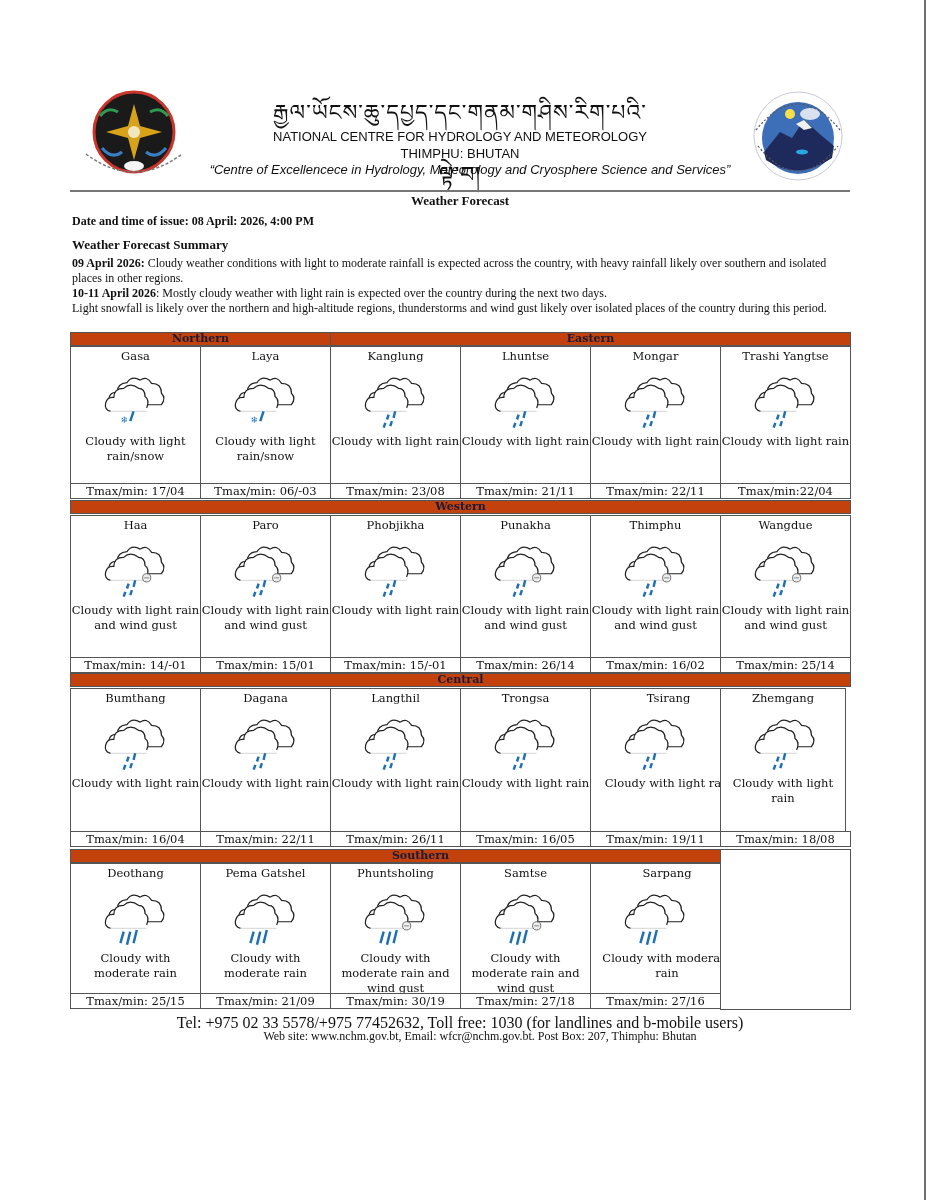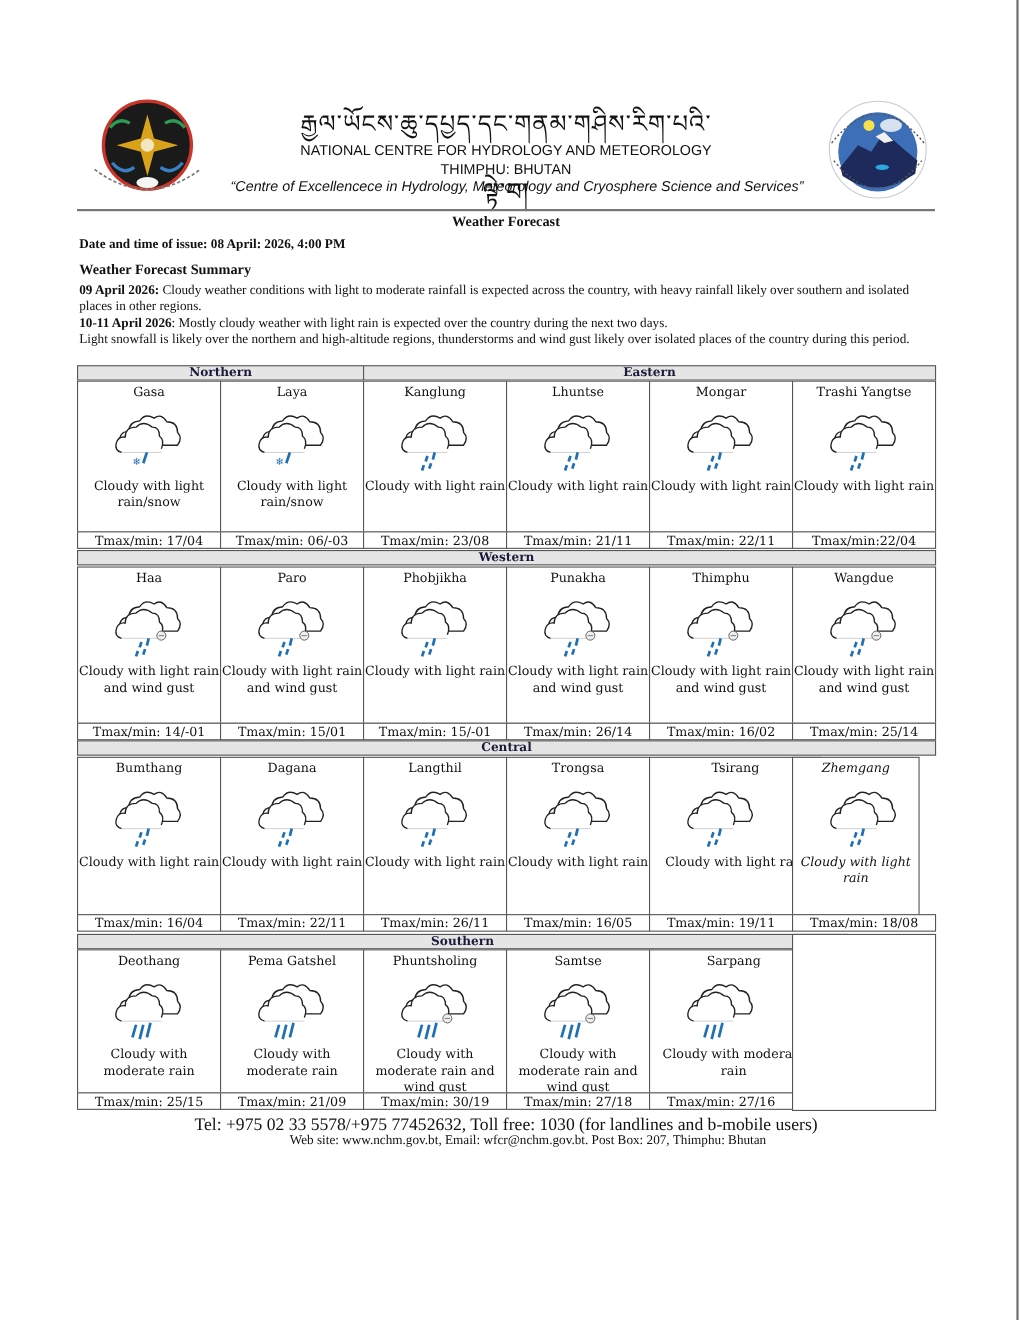--- a/index.html
+++ b/index.html
@@ -23,21 +23,21 @@
   .doc-title { position: absolute; left: 70px; top: 193px; width: 780px; text-align: center;
     font-family: "Liberation Serif", serif; font-weight: bold; font-size: 13px; }
   .issue { position: absolute; left: 72px; top: 214px; font-family: "Liberation Serif", serif; font-weight: bold; font-size: 12px; }
   .summary-title { position: absolute; left: 72px; top: 237px; font-family: "Liberation Serif", serif; font-weight: bold; font-size: 13px; }
   .summary { position: absolute; left: 72px; top: 256px; width: 780px; font-family: "Liberation Serif", serif;
     font-size: 12px; line-height: 15px; }
   .summary p { margin: 0; }
   .summary b { font-weight: bold; }
 
   .grid { position: absolute; left: 70px; width: 780px; }
-  .region-bar { position: absolute; height: 14px; background: #e5e5e5; border: 1px solid #555; box-sizing: border-box;
+  .region-bar { position: absolute; height: 14px; background: #c2410c; border: 1px solid #555; box-sizing: border-box;
     font-family: "DejaVu Serif", serif; font-weight: bold; font-size: 11px; color: #1a1a3a; text-align: center; line-height: 12px; }
   .cell { position: absolute; border: 1px solid #555; box-sizing: border-box; background: #fff; }
   .cell .name { position: absolute; left: 0; right: 0; top: 2px; text-align: center; font-size: 11.5px; }
   .cell .icon { position: absolute; left: 26px; top: 20px; width: 78px; height: 64px; }
   .cell .desc { position: absolute; left: 0; right: 0; top: 87px; text-align: center; font-size: 11.5px; line-height: 15px; }
   .tcell { position: absolute; border: 1px solid #555; box-sizing: border-box; text-align: center; font-size: 11.5px; line-height: 14px; background: #fff; }
   .empty-cell { position: absolute; border: 1px solid #555; box-sizing: border-box; background:#fff; }
   .footer1 { position: absolute; left: 70px; top: 1014px; width: 780px; text-align: center; font-family: "Liberation Serif", serif; font-size: 16px; }
   .footer2 { position: absolute; left: 90px; top: 1029px; width: 780px; text-align: center; font-family: "Liberation Serif", serif; font-size: 12px; }
 </style>
@@ -328,21 +328,21 @@
           <path d="M8 54 Q0 52 2 44 Q4 36 12 37 Q12 26 24 26 Q32 18 42 26 Q50 26 50 36 Q56 40 52 50" fill="#fff" stroke="#222" stroke-width="1.5"></path>
           <line x1="8" y1="54" x2="52" y2="54" stroke="#ccc" stroke-width="1"></line>
           <line x1="30" y1="58" x2="28" y2="64" stroke="#1f6fb4" stroke-width="3"></line>
           <line x1="26" y1="68" x2="24" y2="74" stroke="#1f6fb4" stroke-width="3"></line>
           <line x1="38" y1="54" x2="36" y2="62" stroke="#1f6fb4" stroke-width="3"></line>
           <line x1="34" y1="66" x2="32" y2="72" stroke="#1f6fb4" stroke-width="3"></line>
         </svg></div>
       <div class="desc">Cloudy with light rain</div>
     </div>
     <div class="tcell" style="left: 520px; top: 831px; width: 131px; height: 16px;">Tmax/min: 19/11</div>
-    <div class="cell" style="left: 650px; top: 688px; width: 116px; height: 144px; font-style: italic;">
+    <div class="cell" style="left: 650px; top: 688px; width: 126px; height: 144px;">
       <div class="name">Zhemgang</div>
       <div class="icon"><svg viewBox="0 0 78 78" width="78" height="64" preserveAspectRatio="xMidYMid meet">
           <path d="M14 48 Q4 48 6 38 Q8 30 16 31 Q16 20 28 19 Q34 10 44 16 Q52 10 58 20 Q70 20 70 32 Q76 38 70 46 L52 46" fill="none" stroke="#222" stroke-width="1.5"></path>
           <path d="M8 54 Q0 52 2 44 Q4 36 12 37 Q12 26 24 26 Q32 18 42 26 Q50 26 50 36 Q56 40 52 50" fill="#fff" stroke="#222" stroke-width="1.5"></path>
           <line x1="8" y1="54" x2="52" y2="54" stroke="#ccc" stroke-width="1"></line>
           <line x1="30" y1="58" x2="28" y2="64" stroke="#1f6fb4" stroke-width="3"></line>
           <line x1="26" y1="68" x2="24" y2="74" stroke="#1f6fb4" stroke-width="3"></line>
           <line x1="38" y1="54" x2="36" y2="62" stroke="#1f6fb4" stroke-width="3"></line>
           <line x1="34" y1="66" x2="32" y2="72" stroke="#1f6fb4" stroke-width="3"></line>
         </svg></div>

